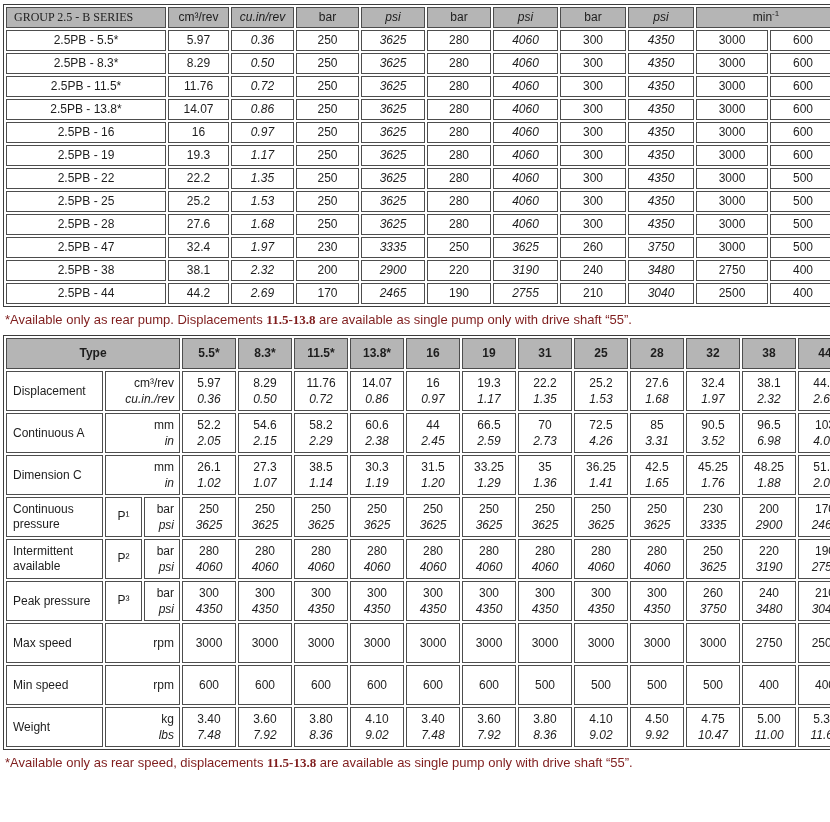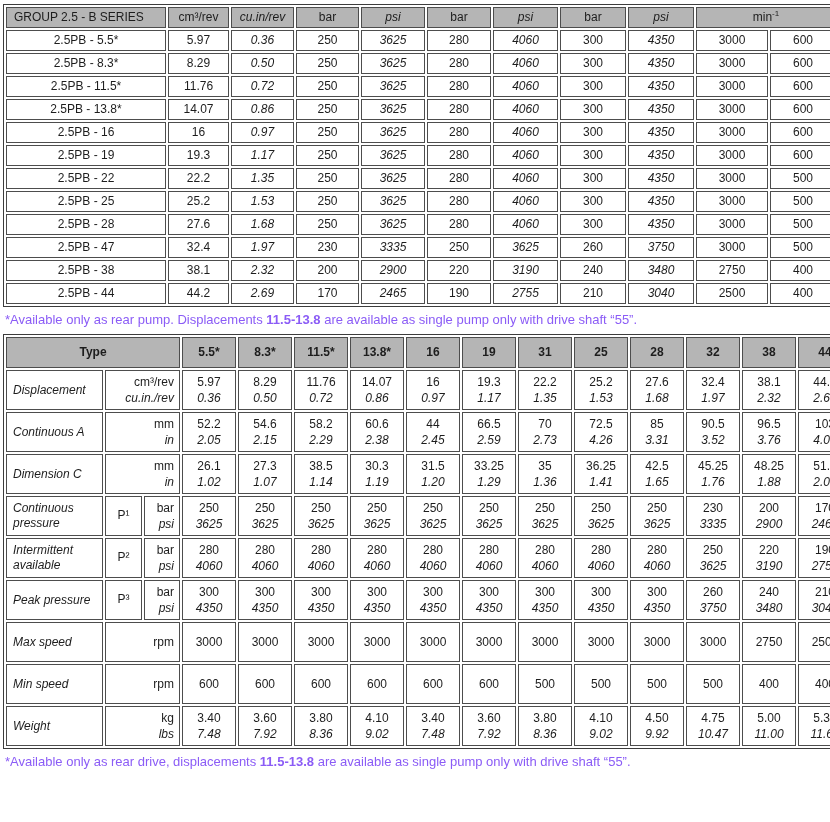--- a/index.html
+++ b/index.html
@@ -36,35 +36,34 @@
   #table1 tbody td { height: 19px; background: #ffffff; }
 
   
   #table2 thead th { font-weight: bold; height: 29px; }
   #table2 tbody td { height: 38px; background: #ffffff; }
   #table2 td.lbl {
     text-align: left;
     padding-left: 6px;
     white-space: normal;
     line-height: 15px;
-    font-style: italic;
   }
   #table2 td.units { text-align: right; padding-right: 5px; }
   .line { line-height: 16px; }
 
-  .b  { font-weight: bold; }
+  .b  { font-weight: bold; font-family: Liberation Serif, serif; }
   .i  { font-style: italic; }
   .al { text-align: left; padding-left: 7px; }
 
   sup { font-size: 8px; vertical-align: super; line-height: 0; }
 
   .footnote {
     font-size: 13px;
     margin: 5px 2px 7px 2px;
-    color: #8b5cf6;
+    color: #7f1d1d;
   }
 </style>
 </head>
 <body>
 
 <div class="page">
 
   <table id="table1">
     <colgroup>
       <col style="width:160px">
@@ -387,21 +386,21 @@
           <td>
             <div class="line">85</div>
             <div class="line i">3.31</div>
           </td>
           <td>
             <div class="line">90.5</div>
             <div class="line i">3.52</div>
           </td>
           <td>
             <div class="line">96.5</div>
-            <div class="line i">3.76</div>
+            <div class="line i">6.98</div>
           </td>
           <td>
             <div class="line">103</div>
             <div class="line i">4.06</div>
           </td>
         </tr>
         <tr>
           <td class="lbl">Dimension C</td>
           <td class="units" colspan="2">
             <div class="line">mm</div>
@@ -759,15 +758,15 @@
             <div class="line i">11.00</div>
           </td>
           <td>
             <div class="line">5.30</div>
             <div class="line i">11.66</div>
           </td>
         </tr>
       </tbody>
   </table>
 
-  <p class="footnote"><span>*Available only as rear drive, displacements </span><span class="b">11.5-13.8</span><span> are available as single pump only with drive shaft “55”.</span></p>
+  <p class="footnote"><span>*Available only as rear speed, displacements </span><span class="b">11.5-13.8</span><span> are available as single pump only with drive shaft “55”.</span></p>
 
 </div>
 
 </body></html>

